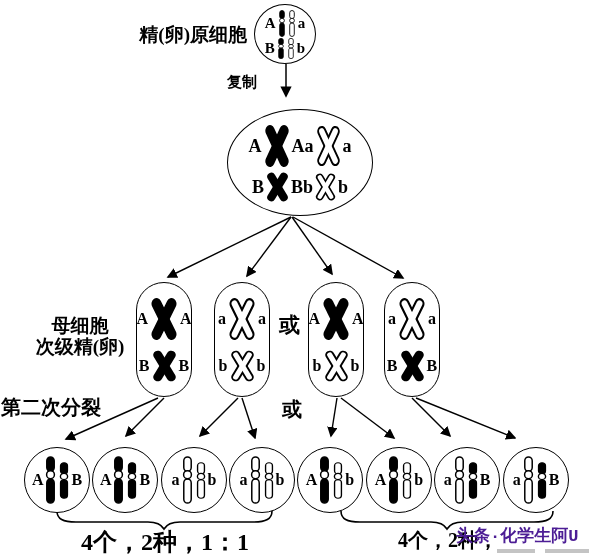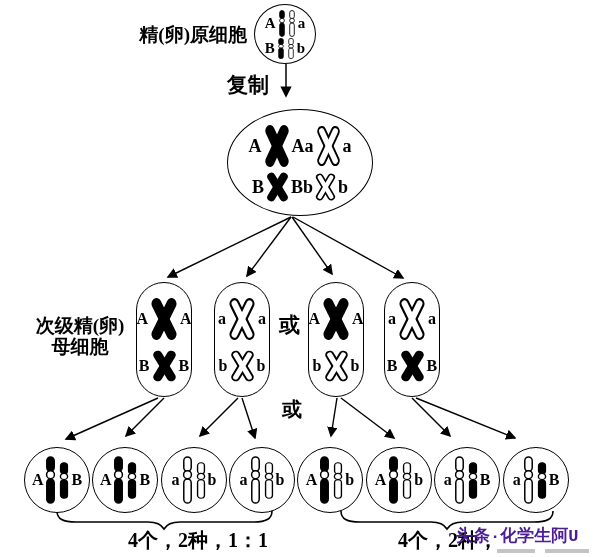--- a/index.html
+++ b/index.html
@@ -55,28 +55,29 @@
       <path d="M412,398 L450,436" marker-end="url(#ah)"></path>
       <path d="M416,398 L515,438" marker-end="url(#ah)"></path>
     </g>
     <g stroke="#000" stroke-width="1.6" fill="none">
       <path d="M57,511 C57,519 63,522 76,522 L148,522 Q160,522 164,529 Q168,522 180,522 L253,522 C266,522 272,519 272,511"></path>
       <path d="M341,511 C341,519 347,522 360,522 L431,522 Q443,522 447,529 Q451,522 463,522 L534,522 C547,522 553,519 553,511"></path>
     </g>
   </svg>
 
   <div class="lbl" style="right:353px;top:25px;font-size:19px;">精(卵)原细胞</div>
-  <div class="lbl" style="left:227px;top:74px;font-size:21px;">复制</div>
+  <div class="lbl" style="left:227px;top:74px;font-size:15px;">复制</div>
   <div class="lbl" style="left:26px;top:315px;width:108px;text-align:center;font-size:19px;line-height:21px;">
+    <div>母细胞</div>
     <div>次级精(卵)</div>
-    <div>母细胞</div>
   </div>
+  <div class="lbl" style="left:1px;top:396px;font-size:20px;">第二次分裂</div>
   <div class="lbl" style="left:279px;top:314px;font-size:21px;">或</div>
   <div class="lbl" style="left:282px;top:398px;font-size:20px;">或</div>
-  <div class="lbl" style="left:62px;top:529px;width:206px;text-align:right;font-size:20px;">4个，2种，1：1</div>
+  <div class="lbl" style="left:62px;top:529px;width:206px;text-align:center;font-size:24px;">4个，2种，1：1</div>
   <div class="lbl" style="left:370px;top:529px;font-size:20px;margin-left:28px;">4个，2种，</div>
 
   <div id="topCell" class="cell circle topcell" style="left:254px;top:4px;width:62px;height:60px;">
       <div class="crow" style="gap:2px;margin-bottom:1px;">
        <span class="gl f15">A</span>
         <svg class="glyph rod-t-sm" viewBox="0 0 14 50" preserveAspectRatio="none">
     <rect x="3" y="1" width="8" height="15" rx="4" fill="#000" stroke="#000" stroke-width="1.6"></rect>
     <rect x="3" y="24" width="8" height="25" rx="4" fill="#000" stroke="#000" stroke-width="1.6"></rect>
     <circle cx="7" cy="19.5" r="4.2" fill="#fff" stroke="#000" stroke-width="1.6"></circle>
   </svg>

